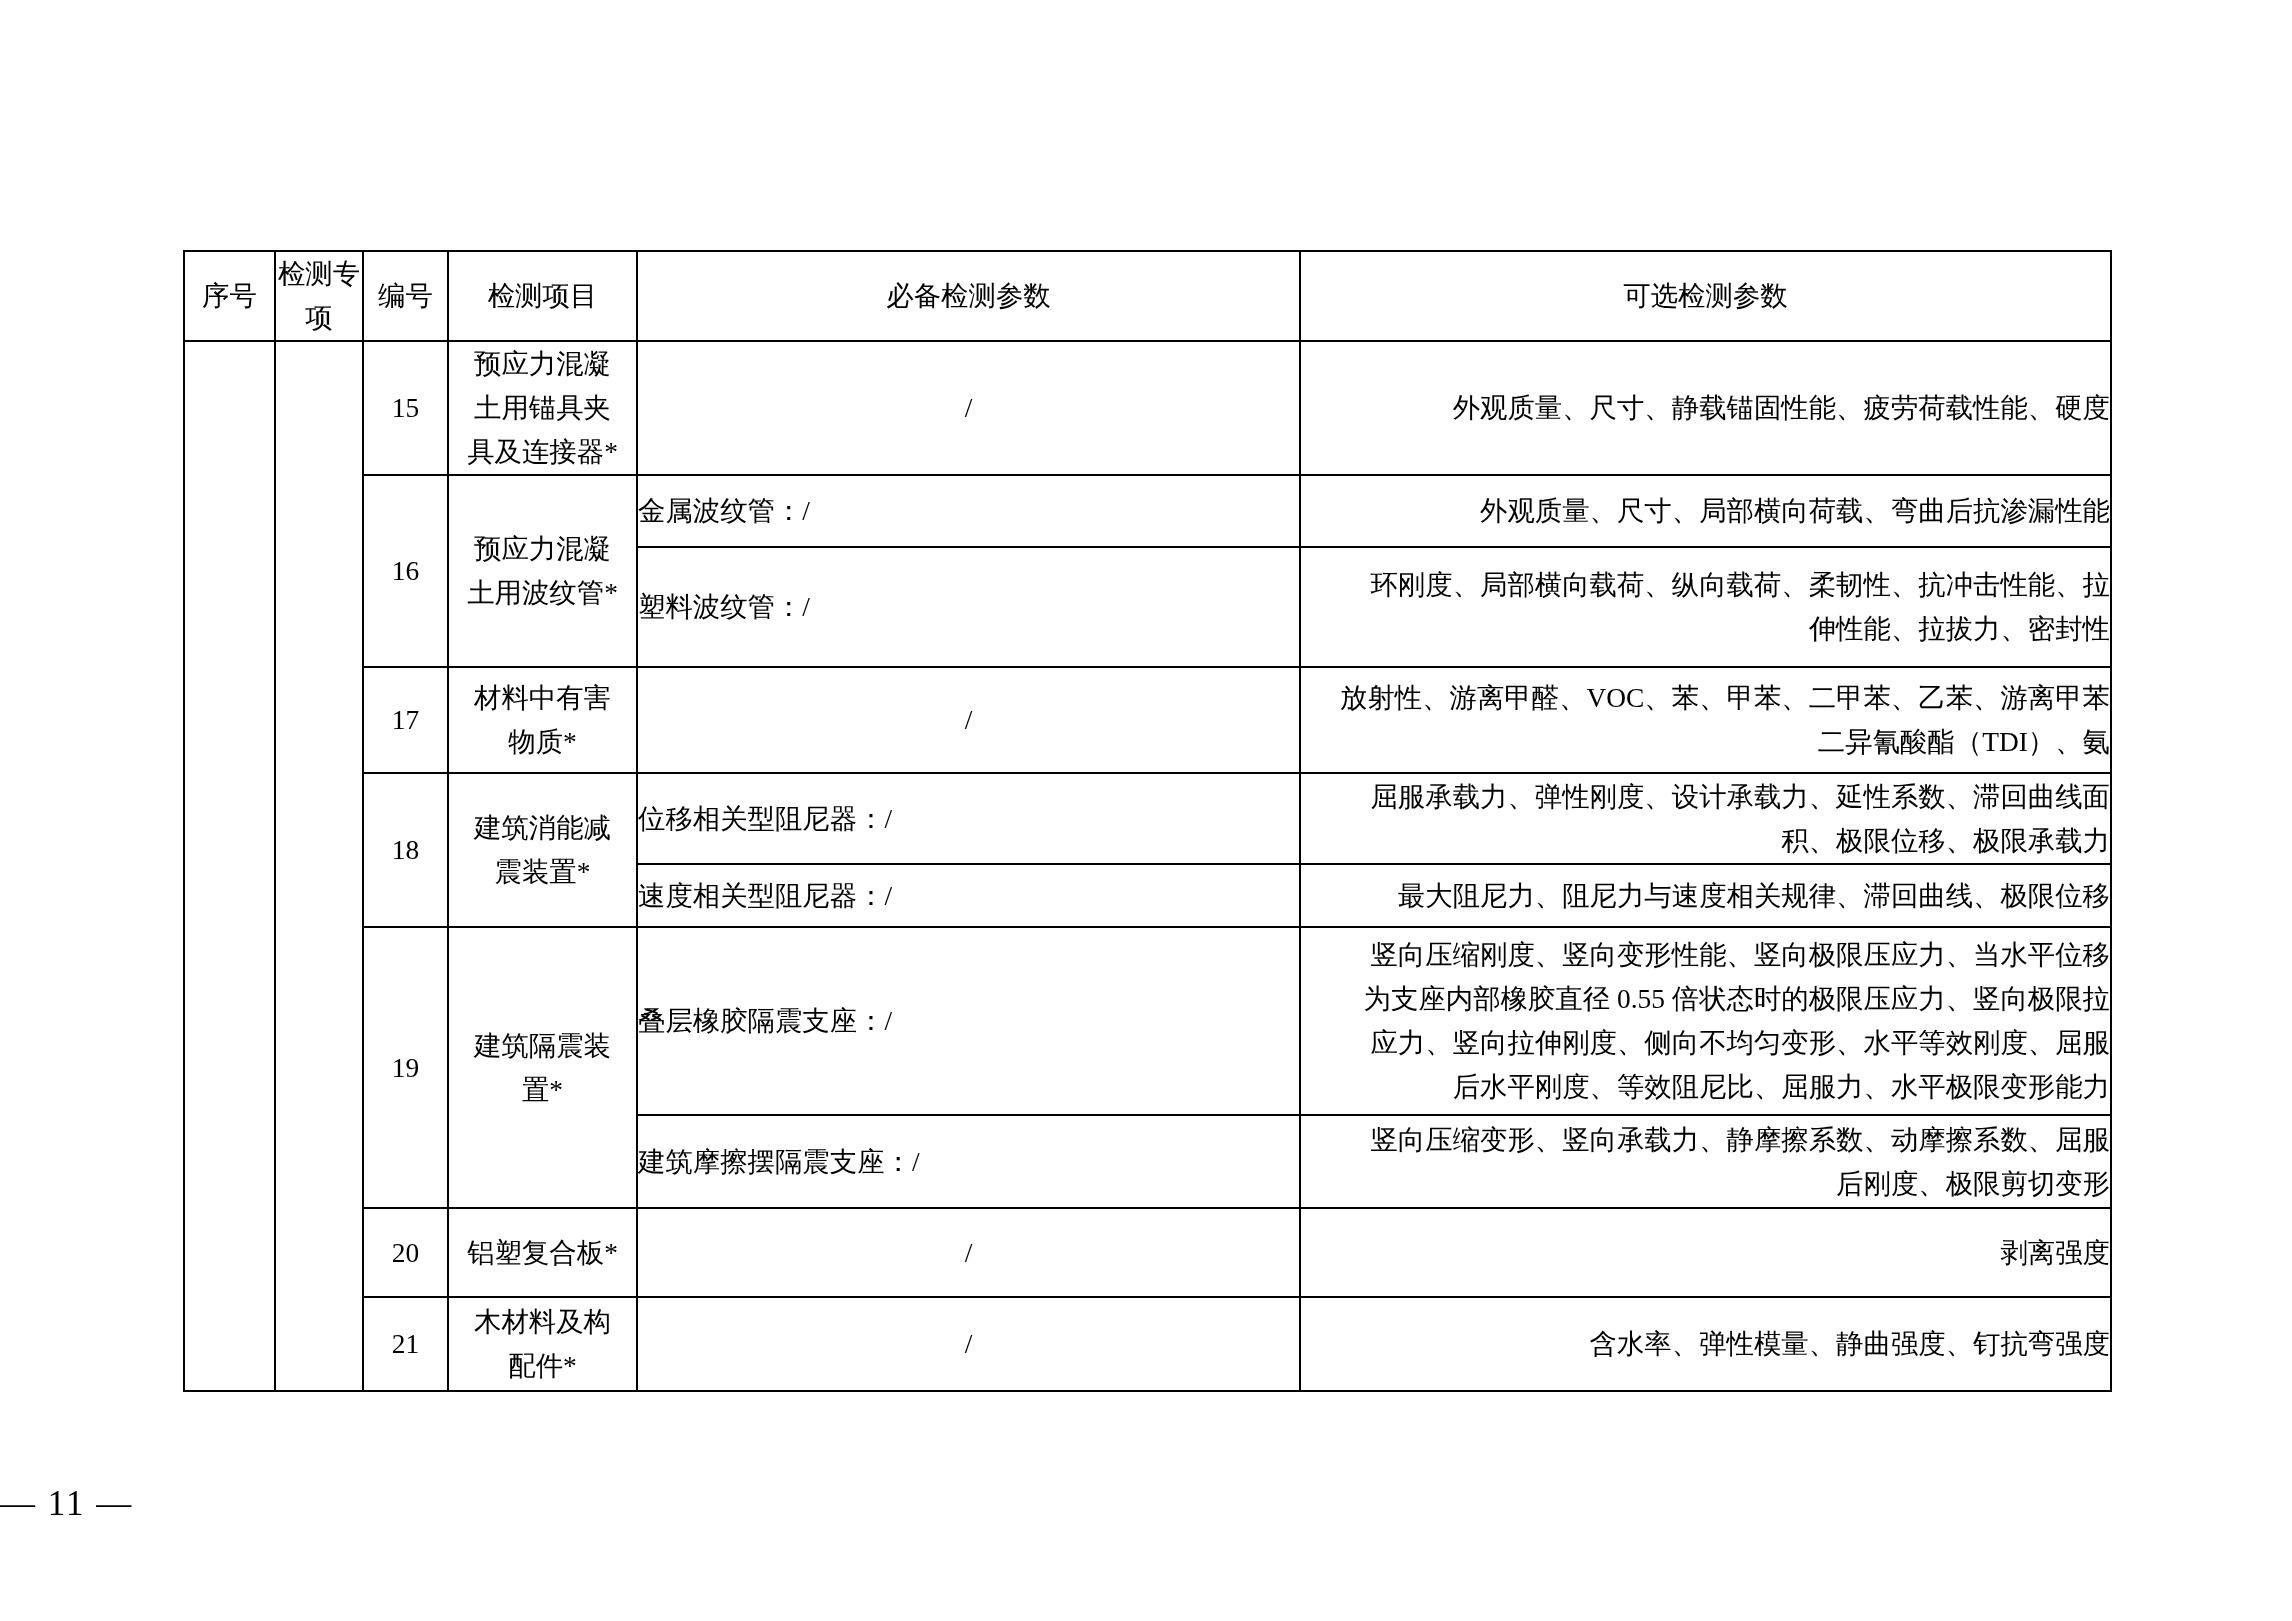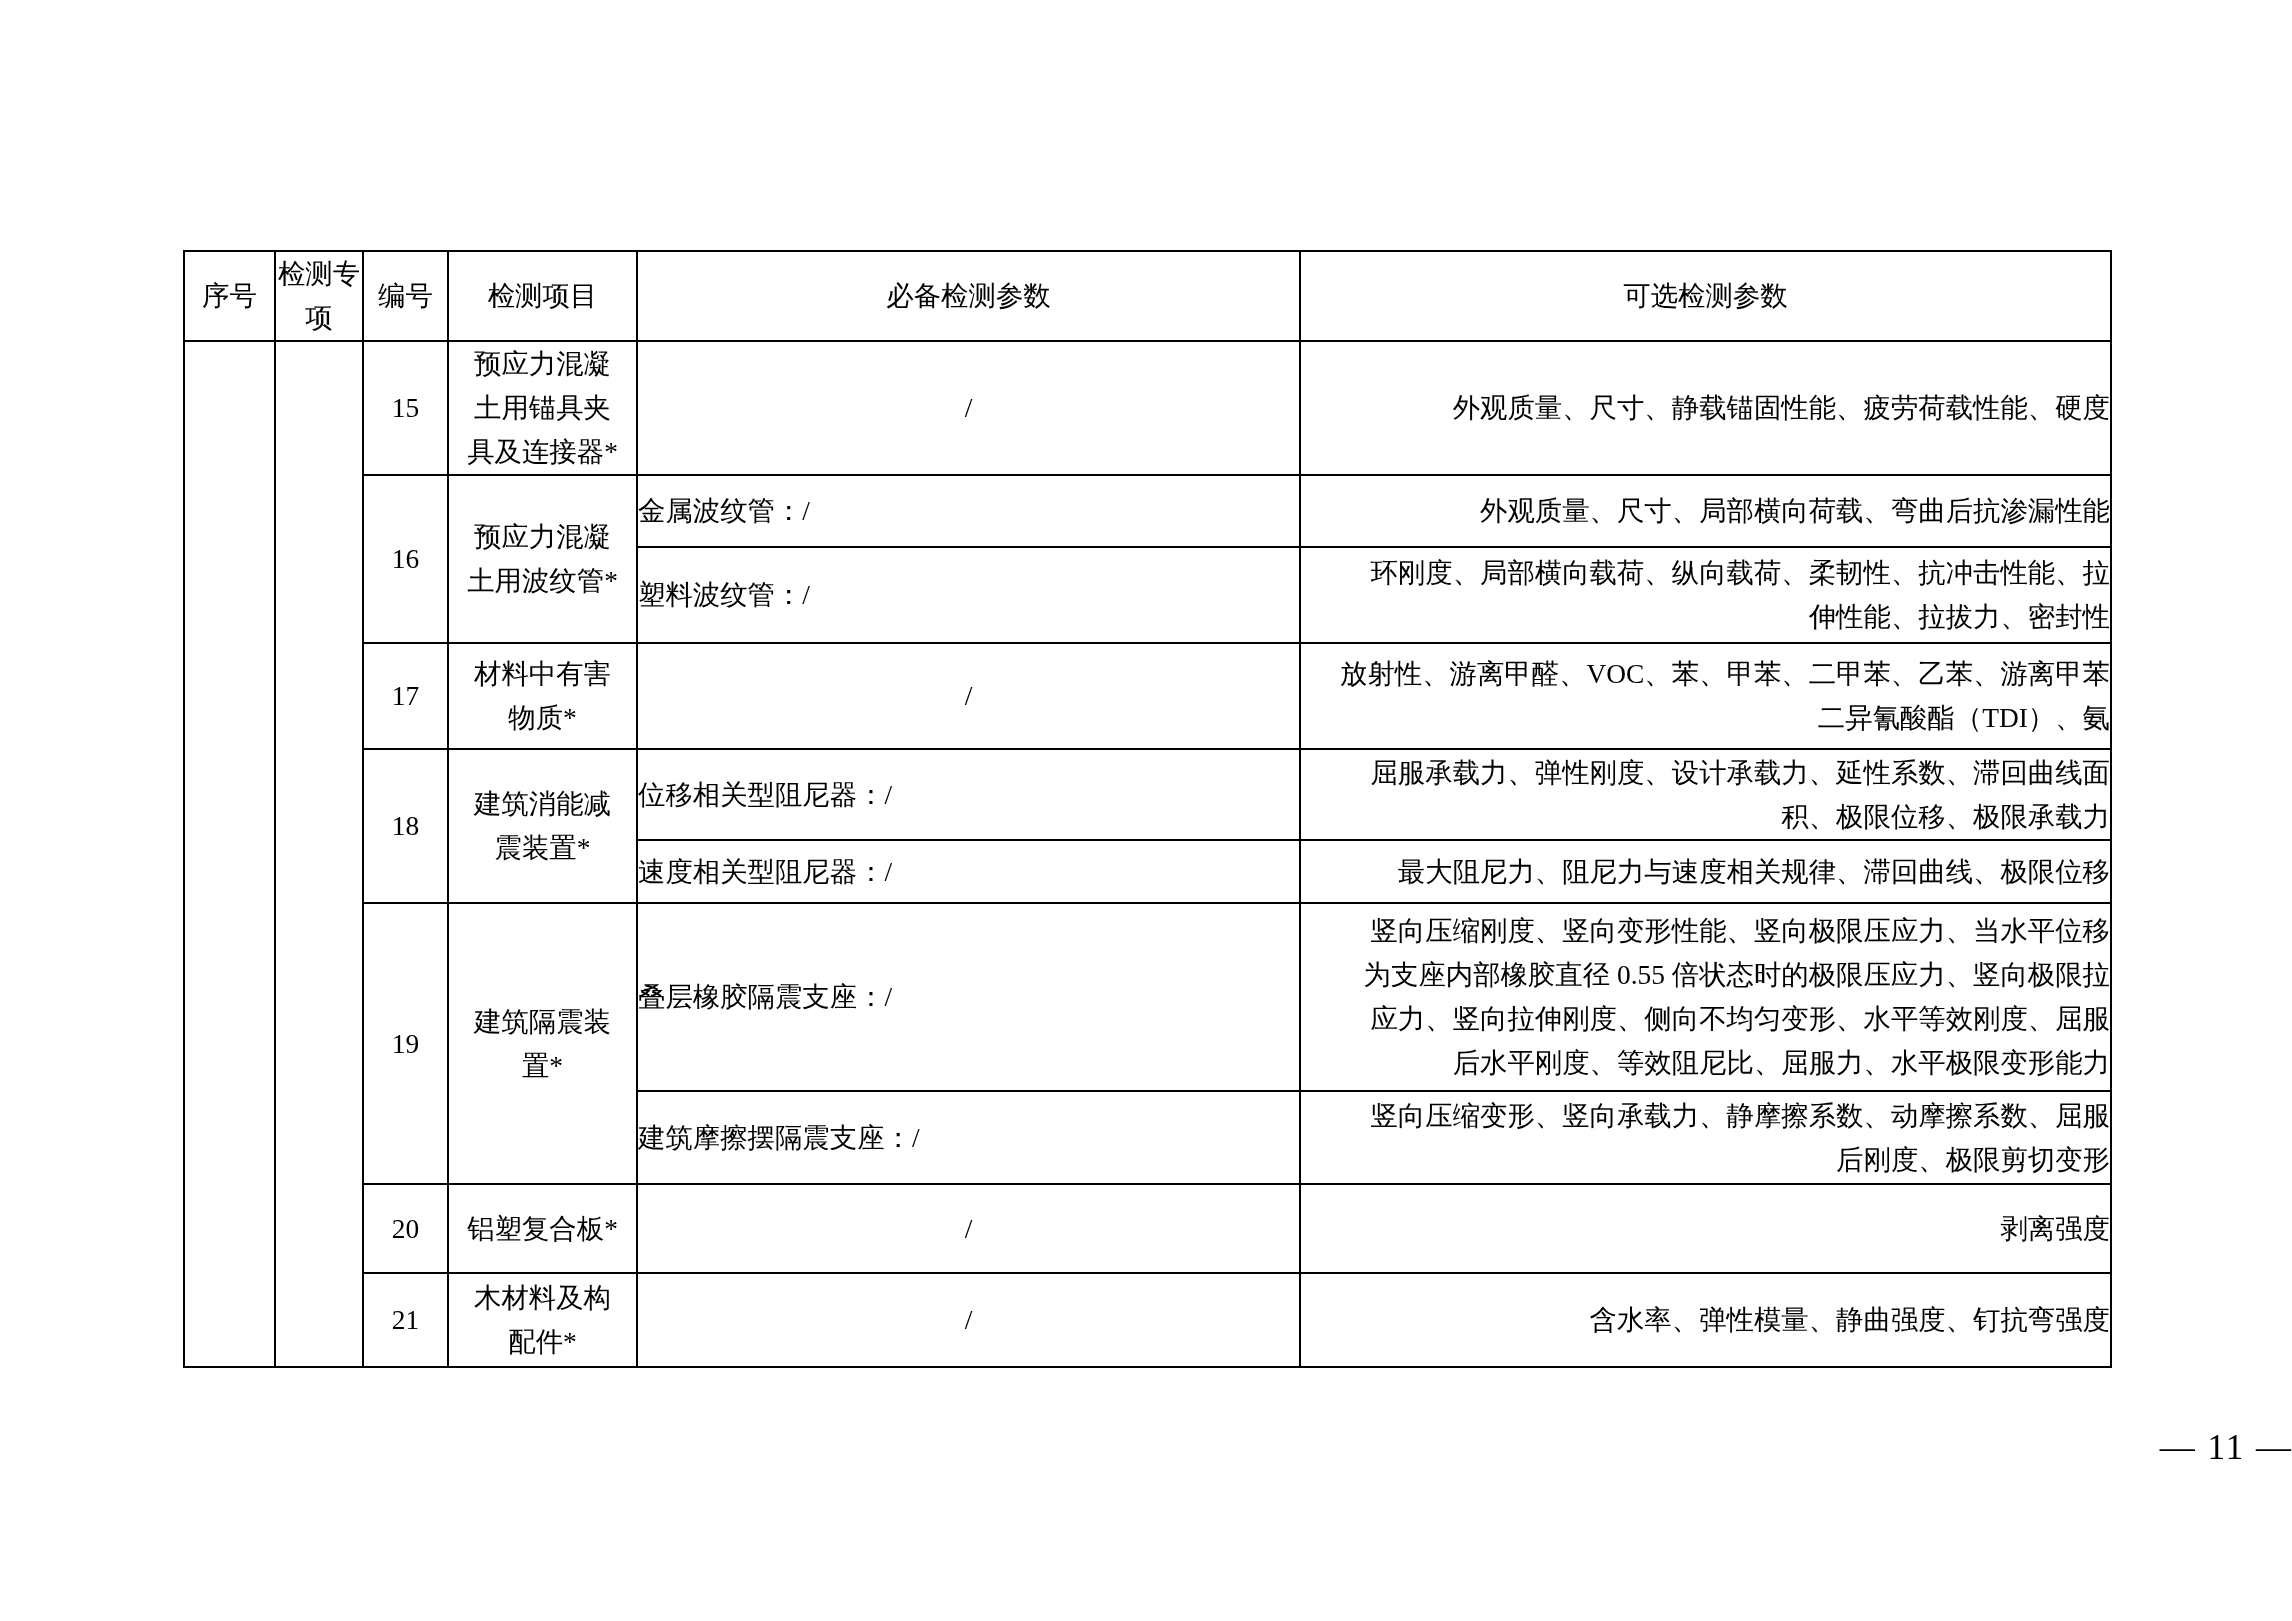--- a/index.html
+++ b/index.html
@@ -50,22 +50,22 @@
     padding:0 9.8px 0 17.6px;
   }
   .opt{
     text-align:right;
     padding:0 13.7px 0 15.7px;
   }
   .empty-col{background:#fff;}
   .pageno{
     position:absolute;
     left:0;width:100%;
-    top:1426px;
-    text-align:right;
+    top:1482px;
+    text-align:left;
     font-size:35px;
     line-height:43px;
     letter-spacing:2px;
   }
 </style>
 </head>
 <body>
 
 <table class="doc-table">
   <colgroup>
@@ -97,21 +97,21 @@
       <td class="opt">外观质量、尺寸、静载锚固性能、疲劳荷载性能、硬度</td>
     </tr>
 
     <tr style="height:72px">
       <td class="num" rowspan="2">16</td>
       <td class="item" rowspan="2">预应力混凝
 土用波纹管*</td>
       <td class="req-l">金属波纹管：/</td>
       <td class="opt">外观质量、尺寸、局部横向荷载、弯曲后抗渗漏性能</td>
     </tr>
-    <tr style="height:96px">
+    <tr style="height:120px">
       <td class="req-l">塑料波纹管：/</td>
       <td class="opt">环刚度、局部横向载荷、纵向载荷、柔韧性、抗冲击性能、拉
 伸性能、拉拔力、密封性</td>
     </tr>
 
     <tr style="height:106px">
       <td class="num">17</td>
       <td class="item">材料中有害
 物质*</td>
       <td class="req-c">/</td>

